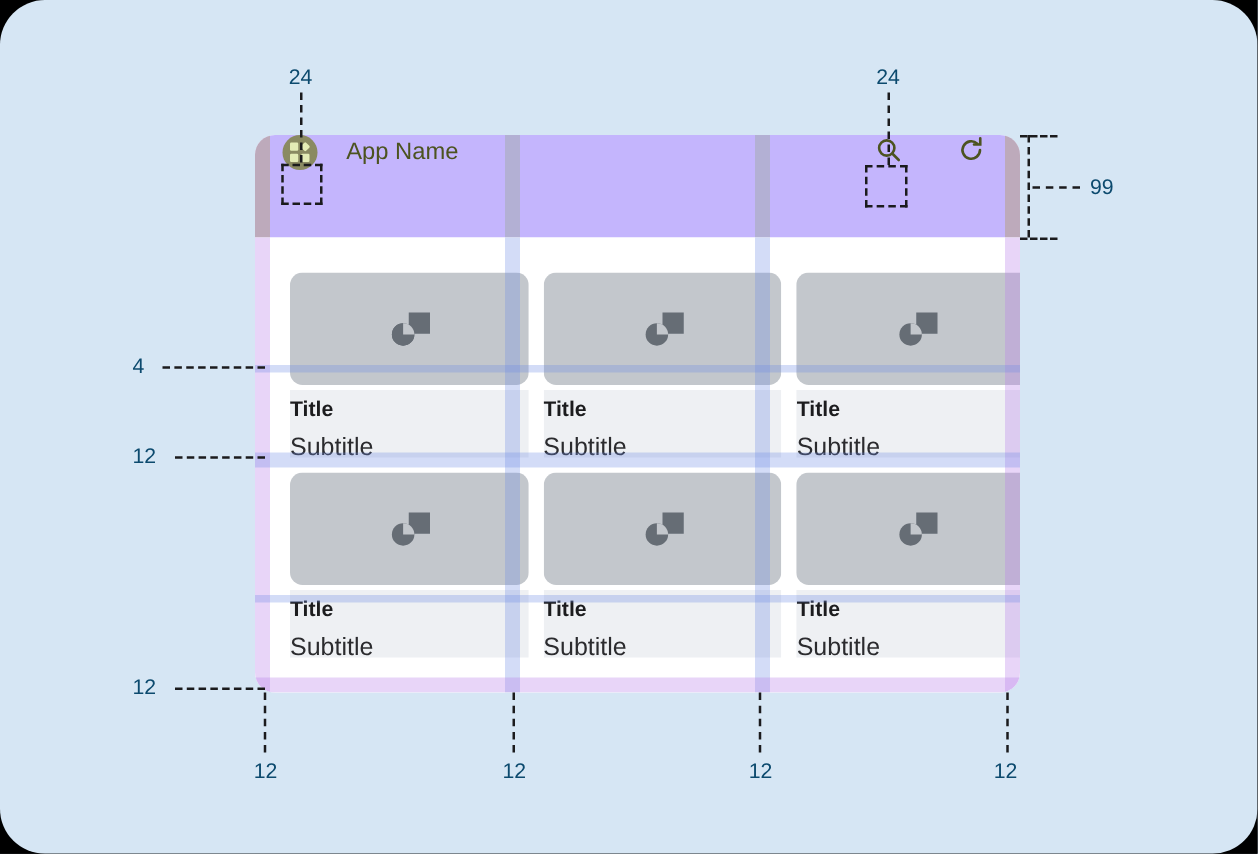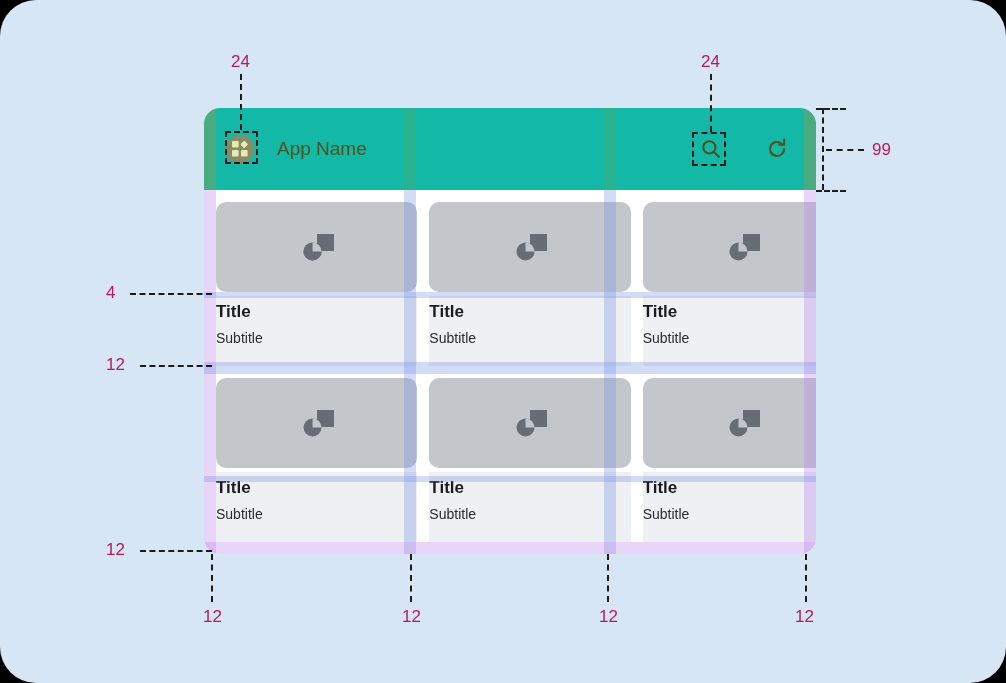--- a/index.html
+++ b/index.html
@@ -23,22 +23,22 @@
     width: 612px; height: 446px;
     border-radius: 16px;
     overflow: hidden;
     background: #ffffff;
   }
 
   
   .appbar {
     position: absolute; left: 0; top: 0;
     width: 612px; height: 82px;
-    background: #14b8a6;
-    display: flex; align-items: center;
+    background: #c4b5fd;
+    display: flex; align-items: flex-start;
   }
   .appbar-left { display: flex; align-items: center; padding-left: 22px; }
   .app-icon {
     width: 28px; height: 28px; border-radius: 50%;
     background: #8a8a62;
     display: flex; align-items: center; justify-content: center;
     flex: none;
   }
   .app-title {
     margin-left: 23px;
@@ -64,21 +64,21 @@
   .appbar-margin {
     position: absolute; top: 0; height: 82px;
     background: rgba(176,150,60,0.34);
     pointer-events: none;
   }
 
   
   #grid {
     position: absolute; left: 0; top: 82px;
     width: 652px; height: 364px;
-    padding: 12px;
+    padding: 28px;
     display: grid;
     grid-template-columns: repeat(3, 1fr);
     grid-template-rows: repeat(2, 1fr);
     column-gap: 12px;
     row-gap: 12px;
     background: #ffffff;
   }
   .card {
     display: flex; flex-direction: column;
     background: #ffffff;
@@ -95,33 +95,33 @@
     margin-top: 4px;
     background: #eef0f3;
     flex: 1 1 auto;
     padding-top: 7px;
   }
   .card-title {
     font-size: 17px; font-weight: 700; color: #1c1c1e;
     line-height: 1.1;
   }
   .card-subtitle {
-    font-size: 14px; font-weight: 400; color: #2b2b2e;
+    font-size: 20px; font-weight: 400; color: #2b2b2e;
     margin-top: 9px; line-height: 1.1;
   }
 
   
   .ovl { position: absolute; pointer-events: none; }
   .ovl-margin { background: rgba(186,126,233,0.33); }   
   .ovl-gutter { background: rgba(110,140,230,0.30); }   
 
   
   .ann-label {
     position: absolute;
-    font-size: 17px; color: #be185d;
+    font-size: 17px; color: #0c4a6e;
     font-family: "Liberation Sans", sans-serif;
     white-space: nowrap;
   }
   .dash-v {
     position: absolute; width: 0;
     border-left: 2px dashed #1b1b1d;
   }
   .dash-h {
     position: absolute; height: 0;
     border-top: 2px dashed #1b1b1d;

